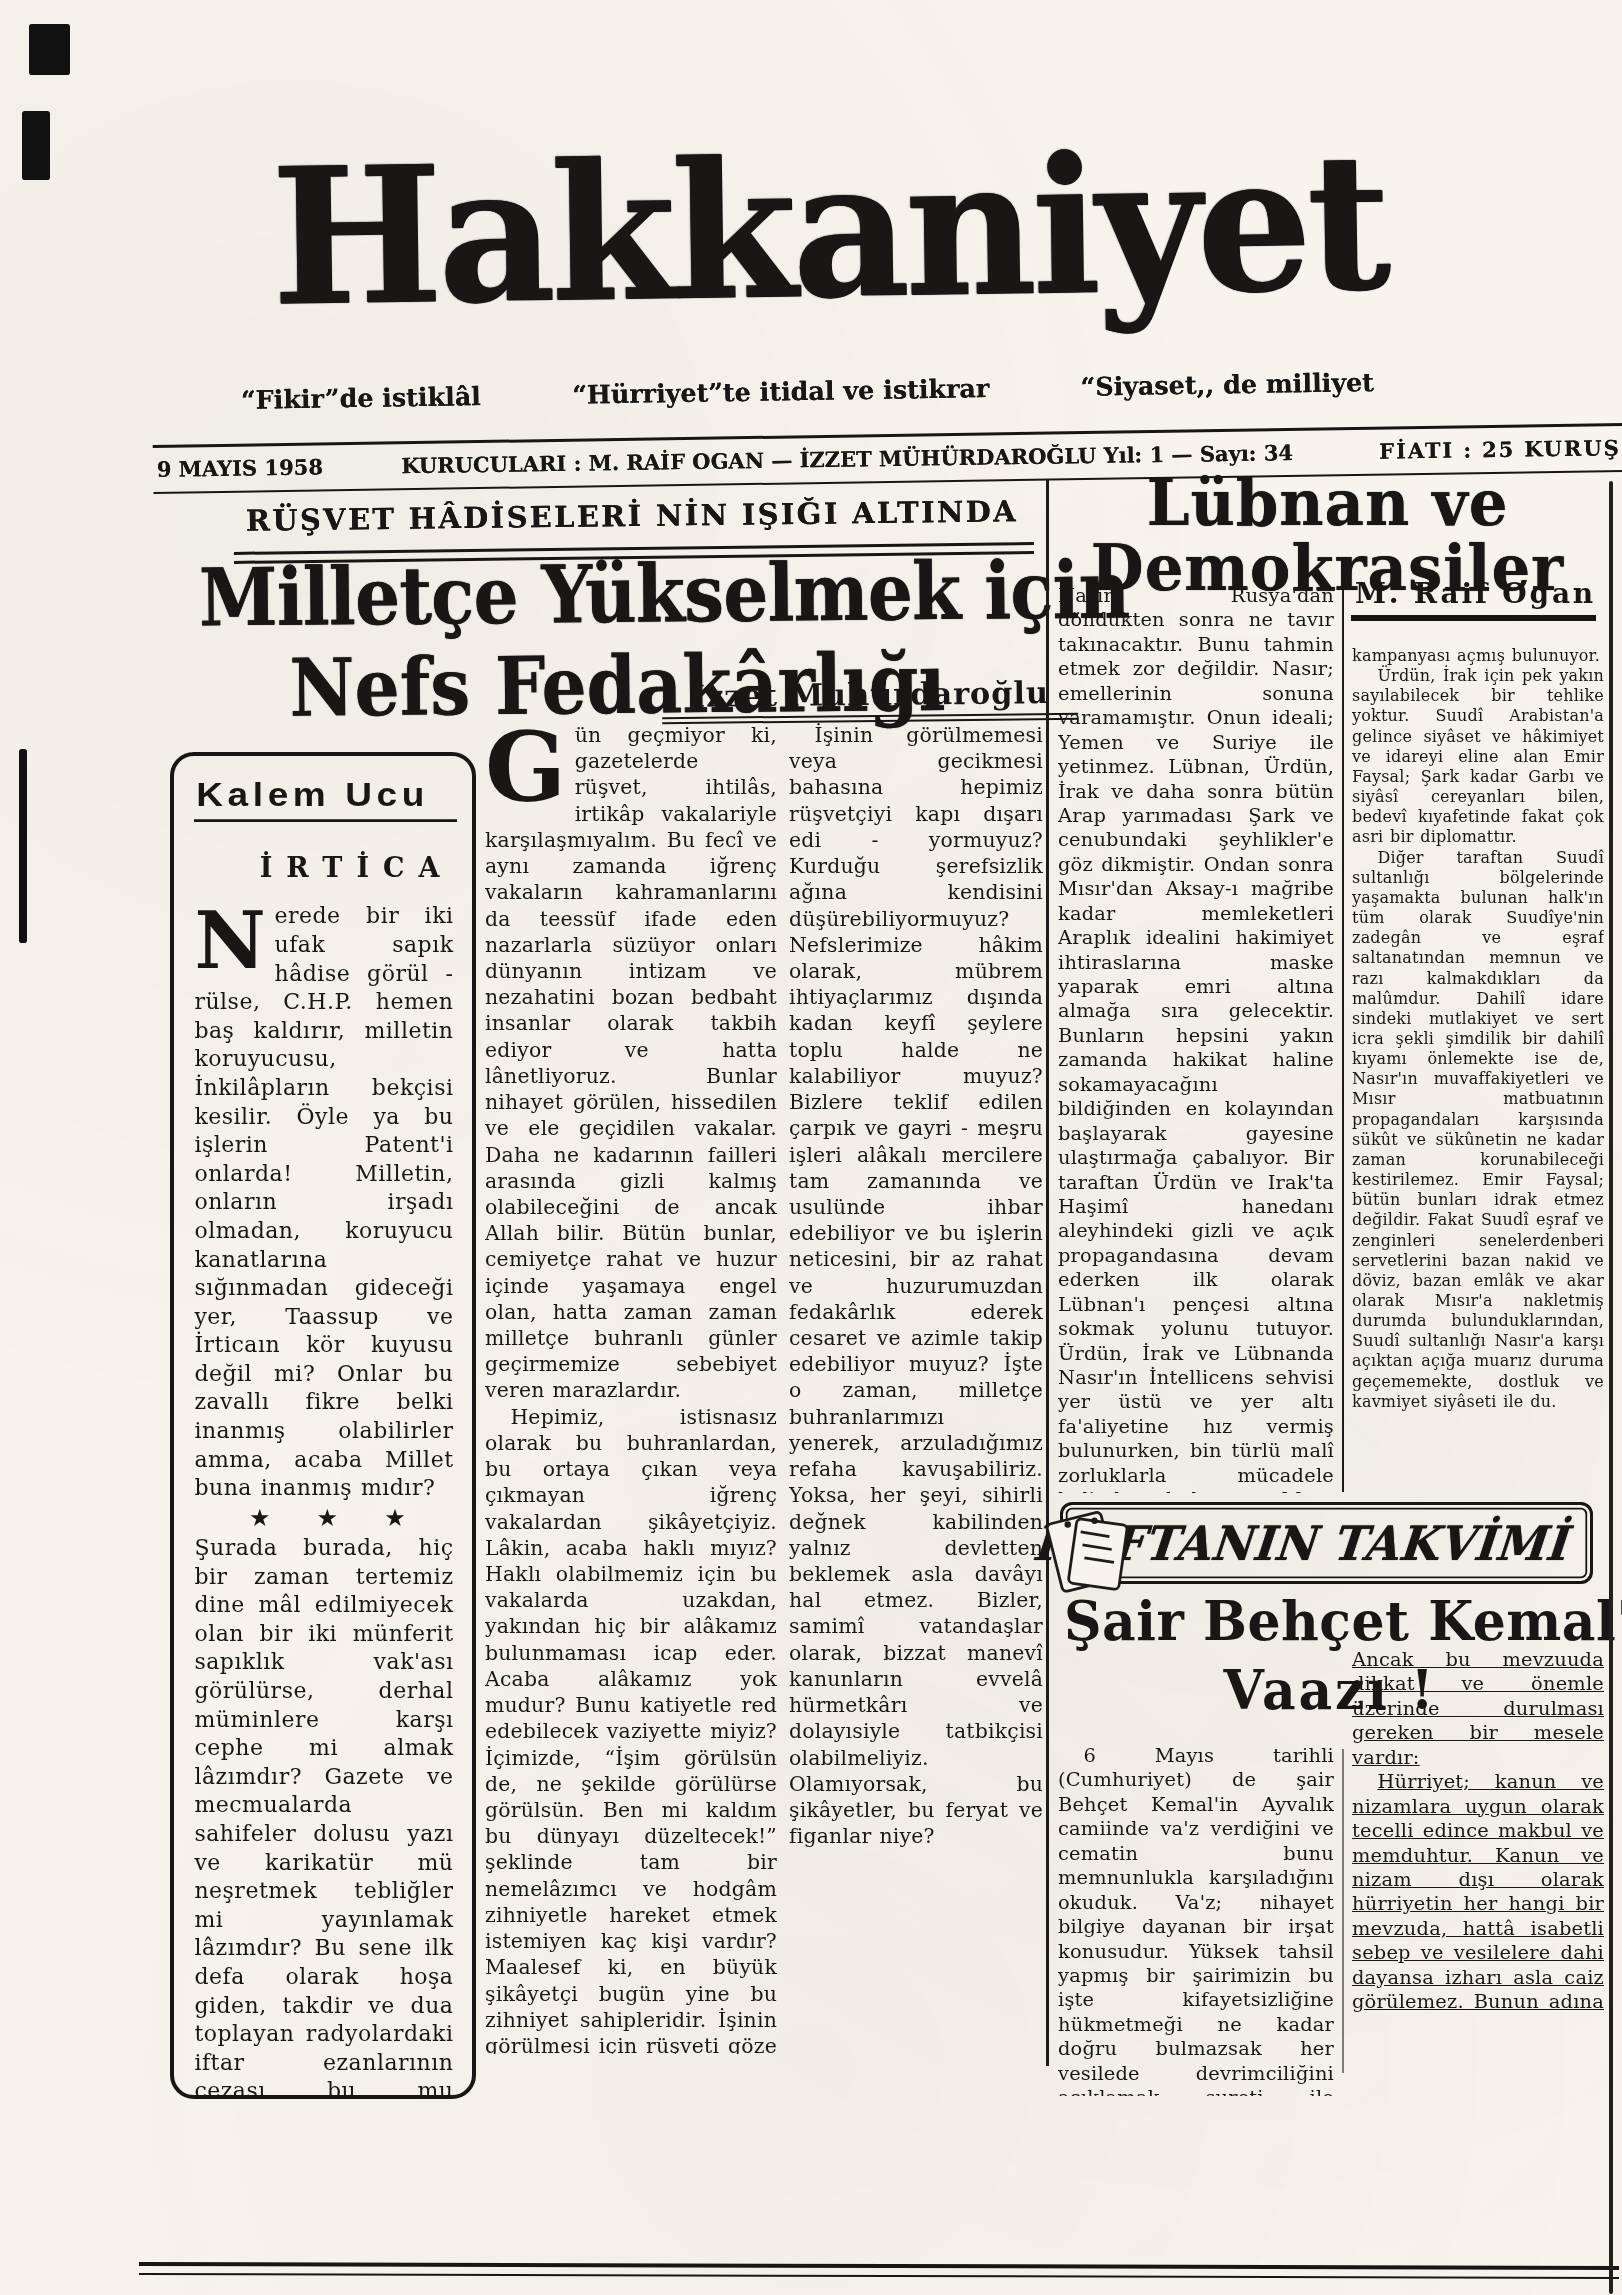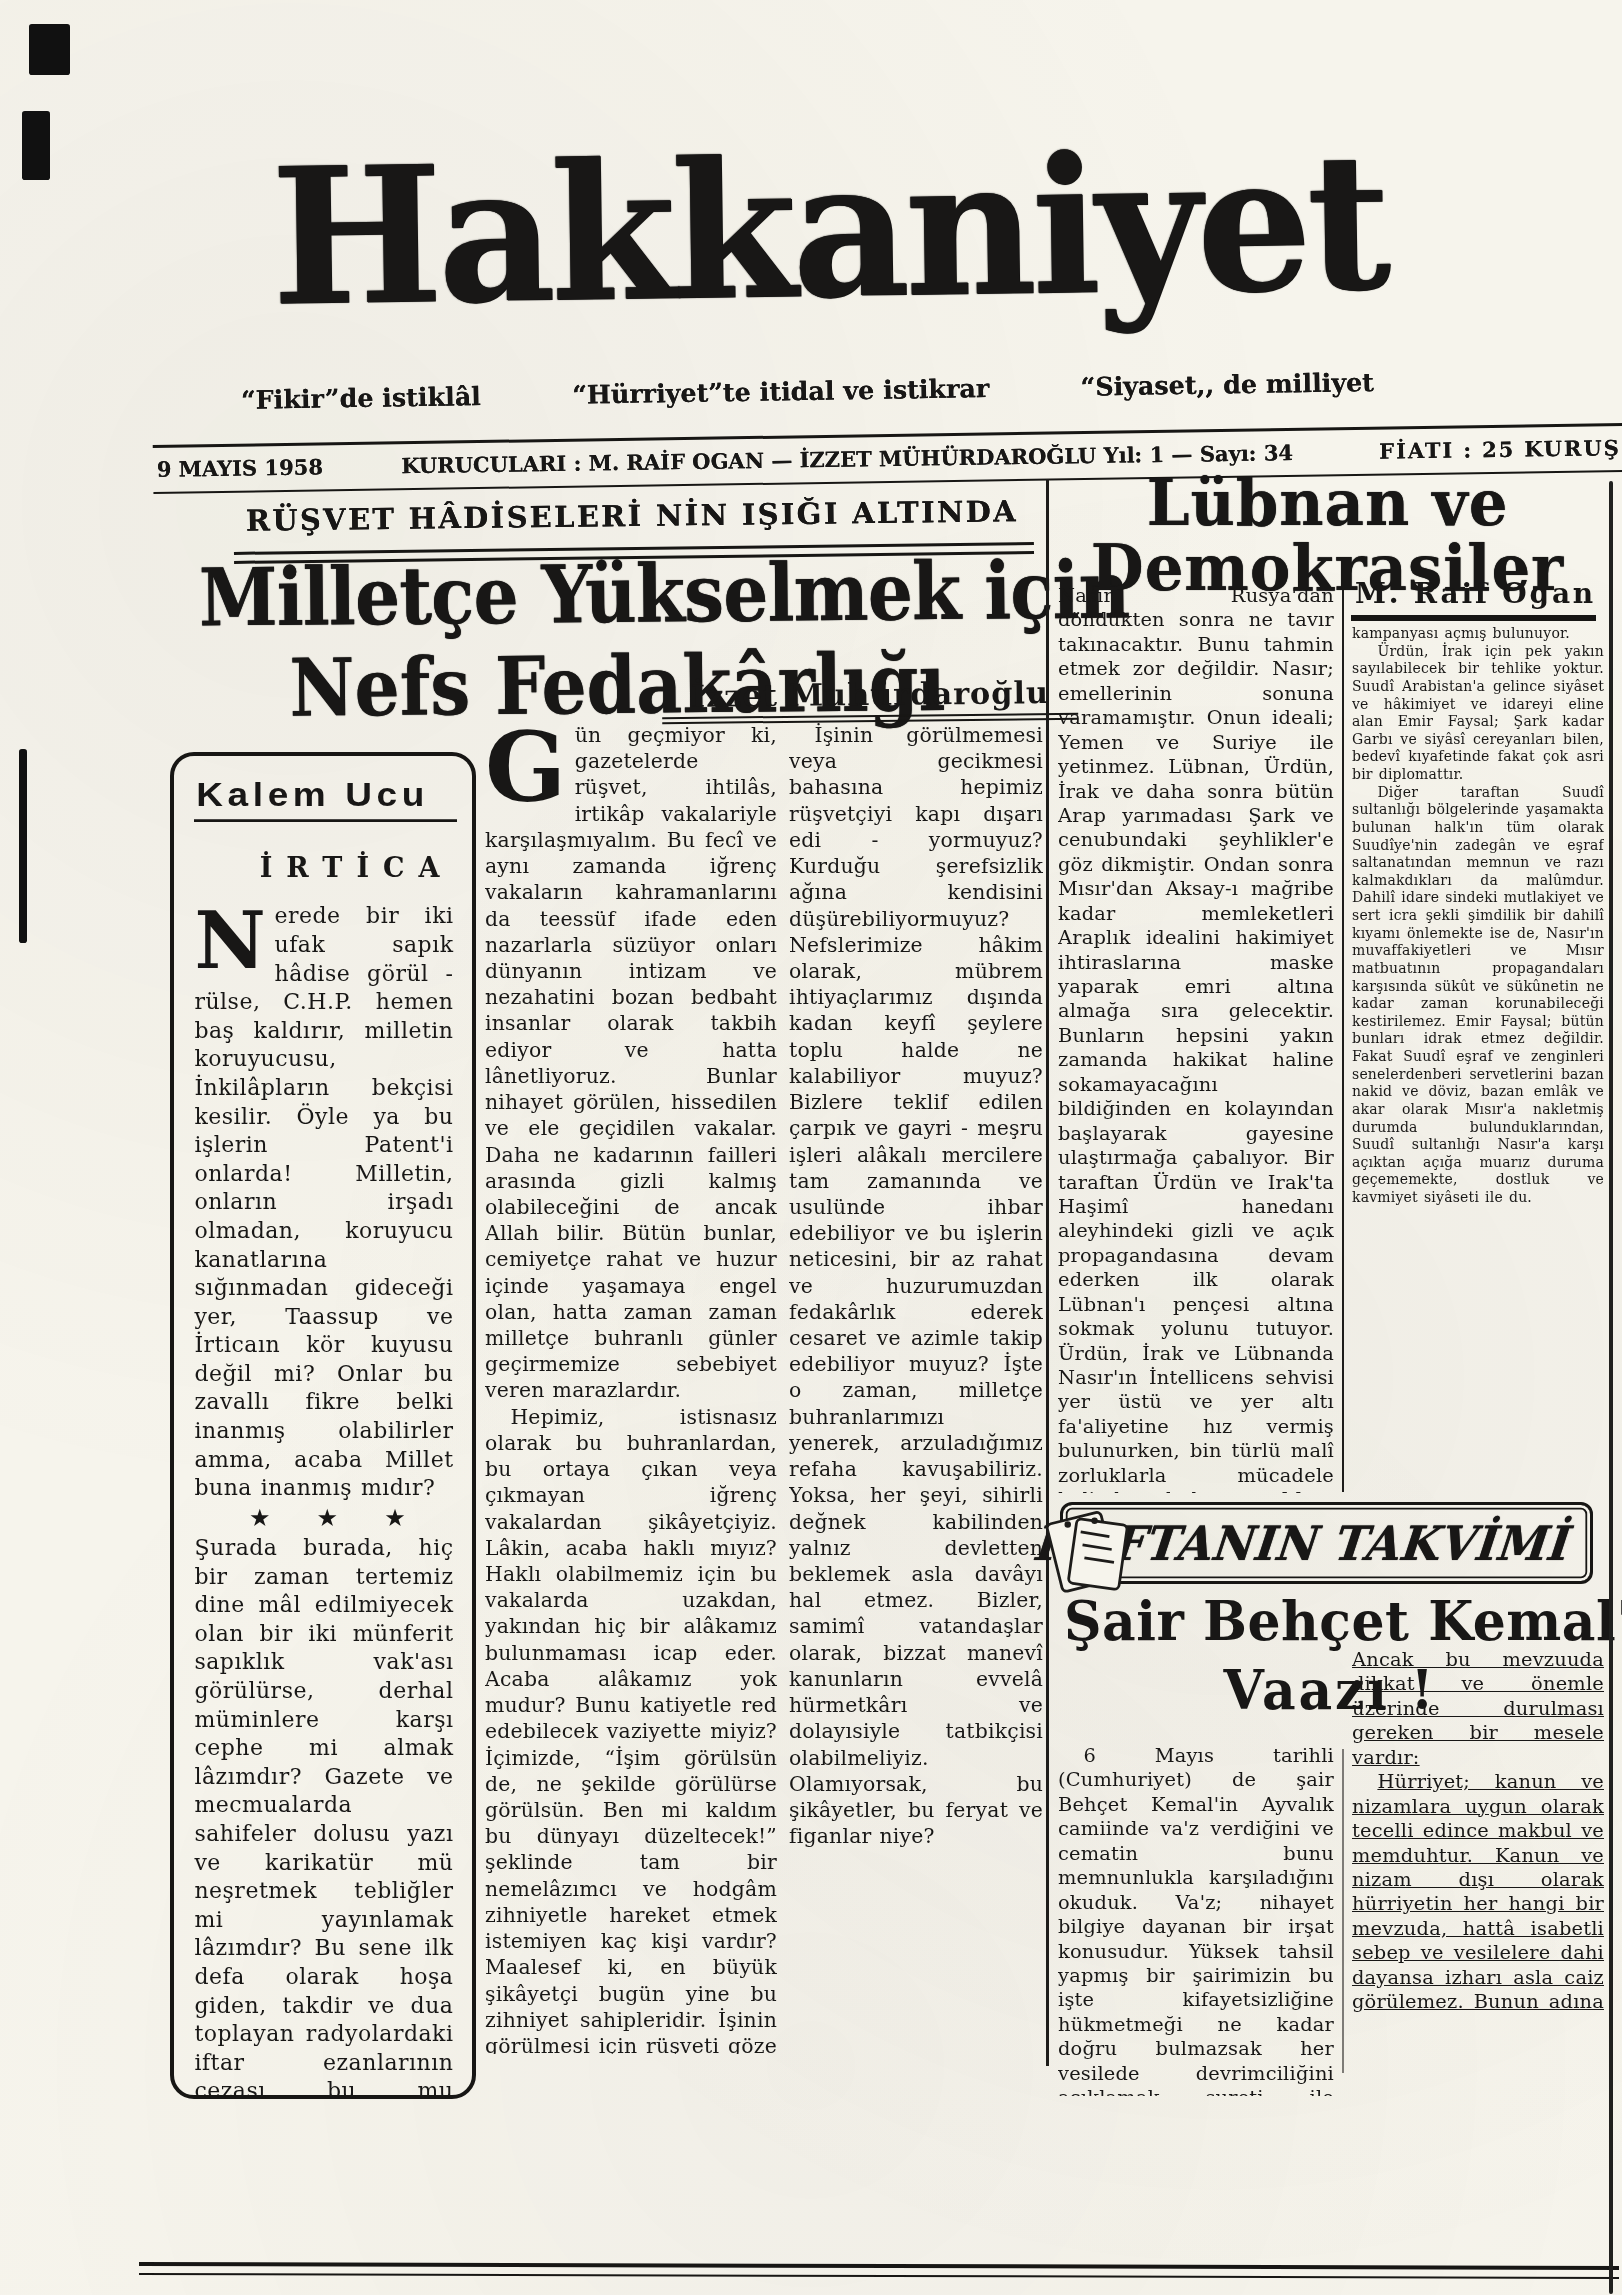--- a/index.html
+++ b/index.html
@@ -187,21 +187,21 @@
 <div class="abs vrule" style="left:1342px;top:583px;width:1.9px;height:909px;"></div>
 <div class="abs vrule" style="left:1342px;top:1749px;width:1.9px;height:324px;opacity:0.55;"></div>
 
 <div class="abs lub-head" style="top:471px;">Lübnan ve</div>
 <div class="abs lub-head" style="top:536px;">Demokrasiler</div>
 <div class="abs lub-byline">M. Raif Ogan</div>
 
 <div class="abs bodytext" style="left:1058px;top:584px;width:276px;height:909px;font-size:19.4px;line-height:1.26;">
   <p class="nofirst">Nasır Rusya'dan döndükten sonra ne tavır takınacaktır. Bunu tahmin etmek zor değildir. Nasır; emellerinin sonuna varamamıştır. Onun ideali; Yemen ve Suriye ile yetinmez. Lübnan, Ürdün, İrak ve daha sonra bütün Arap yarımadası Şark ve cenubundaki şeyhlikler'e göz dikmiştir. Ondan sonra Mısır'dan Aksay-ı mağribe kadar memleketleri Araplık idealini hakimiyet ihtiraslarına maske yaparak emri altına almağa sıra gelecektir. Bunların hepsini yakın zamanda hakikat haline sokamayacağını bildiğinden en kolayından başlayarak gayesine ulaştırmağa çabalıyor. Bir taraftan Ürdün ve Irak'ta Haşimî hanedanı aleyhindeki gizli ve açık propagandasına devam ederken ilk olarak Lübnan'ı pençesi altına sokmak yolunu tutuyor. Ürdün, İrak ve Lübnanda Nasır'ın İntellicens sehvisi yer üstü ve yer altı fa'aliyetine hız vermiş bulunurken, bin türlü malî zorluklarla mücadele halinde bulunan Mısır Hazinesi de Mısır banknotlarını saçıyor. Diğer taraftan Mısır gazeteleri - ki bütün Arapça konuşan memleketler şöyle dursun Pariste bile dağıtılması te'min kılınmıştır. - Kuvvetli bir propaganda</p>
 </div>
-<div class="abs bodytext" style="left:1352px;top:625px;width:252px;height:867px;font-size:14px;line-height:1.26;">
+<div class="abs bodytext" style="left:1352px;top:646px;width:252px;height:867px;font-size:16px;line-height:1.26;">
   <p class="nofirst">kampanyası açmış bulunuyor.</p>
   <p>Ürdün, İrak için pek yakın sayılabilecek bir tehlike yoktur. Suudî Arabistan'a gelince siyâset ve hâkimiyet ve idareyi eline alan Emir Faysal; Şark kadar Garbı ve siyâsî cereyanları bilen, bedevî kıyafetinde fakat çok asri bir diplomattır.</p>
   <p>Diğer taraftan Suudî sultanlığı bölgelerinde yaşamakta bulunan halk'ın tüm olarak Suudîye'nin zadegân ve eşraf saltanatından memnun ve razı kalmakdıkları da malûmdur. Dahilî idare sindeki mutlakiyet ve sert icra şekli şimdilik bir dahilî kıyamı önlemekte ise de, Nasır'ın muvaffakiyetleri ve Mısır matbuatının propagandaları karşısında sükût ve sükûnetin ne kadar zaman korunabileceği kestirilemez. Emir Faysal; bütün bunları idrak etmez değildir. Fakat Suudî eşraf ve zenginleri senelerdenberi servetlerini bazan nakid ve döviz, bazan emlâk ve akar olarak Mısır'a nakletmiş durumda bulunduklarından, Suudî sultanlığı Nasır'a karşı açıktan açığa muarız duruma geçememekte, dostluk ve kavmiyet siyâseti ile du.</p>
 
 </div>
 
 <div class="abs takvim-box">
   <span class="takvim-label">HAFTANIN TAKVİMİ</span>
 </div>
 <svg class="abs" style="left:1040px;top:1503px;" width="111" height="93" viewBox="0 0 240 200">

